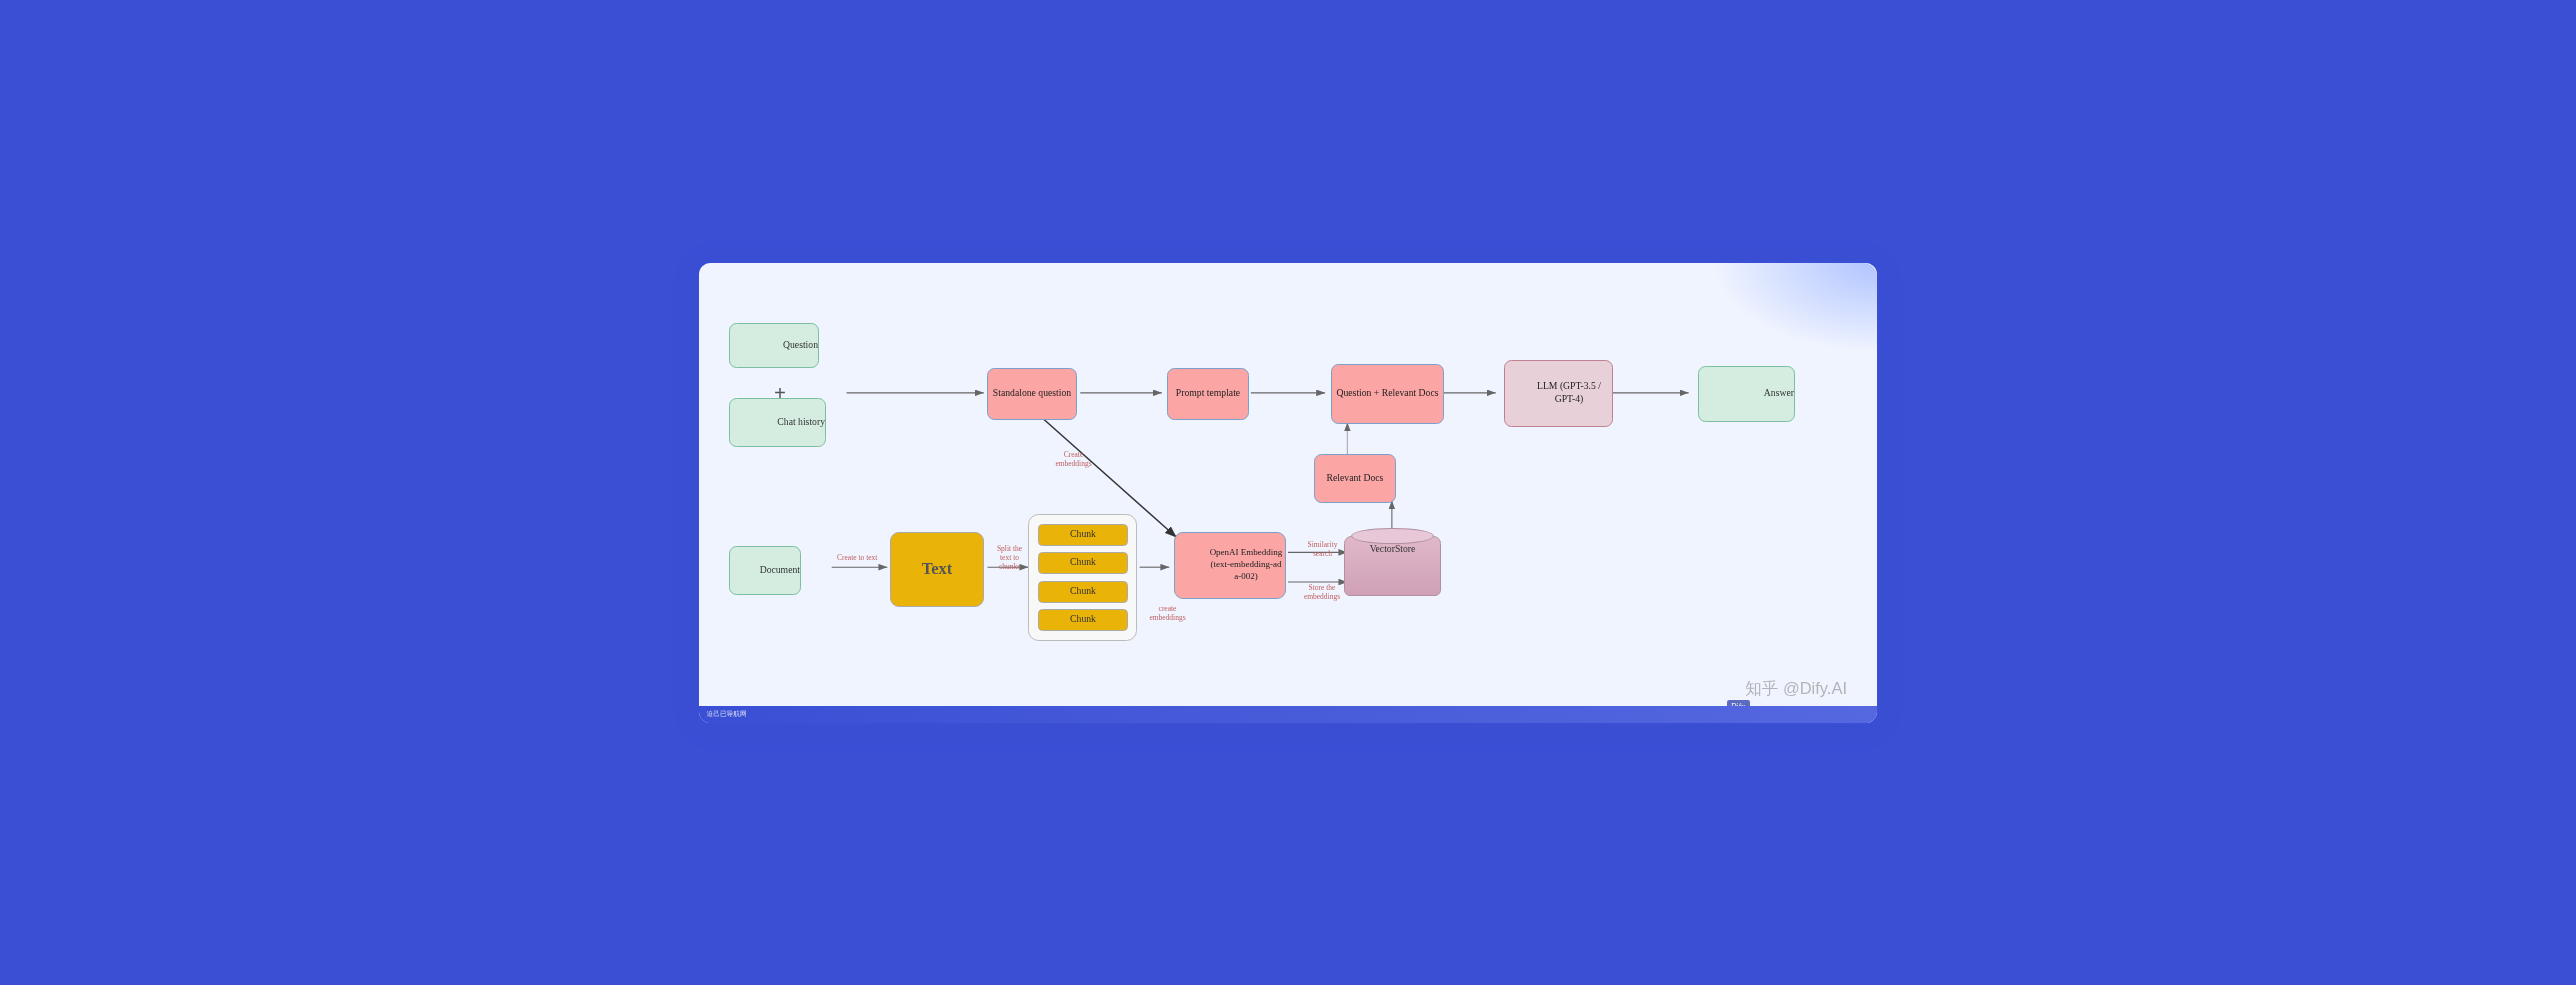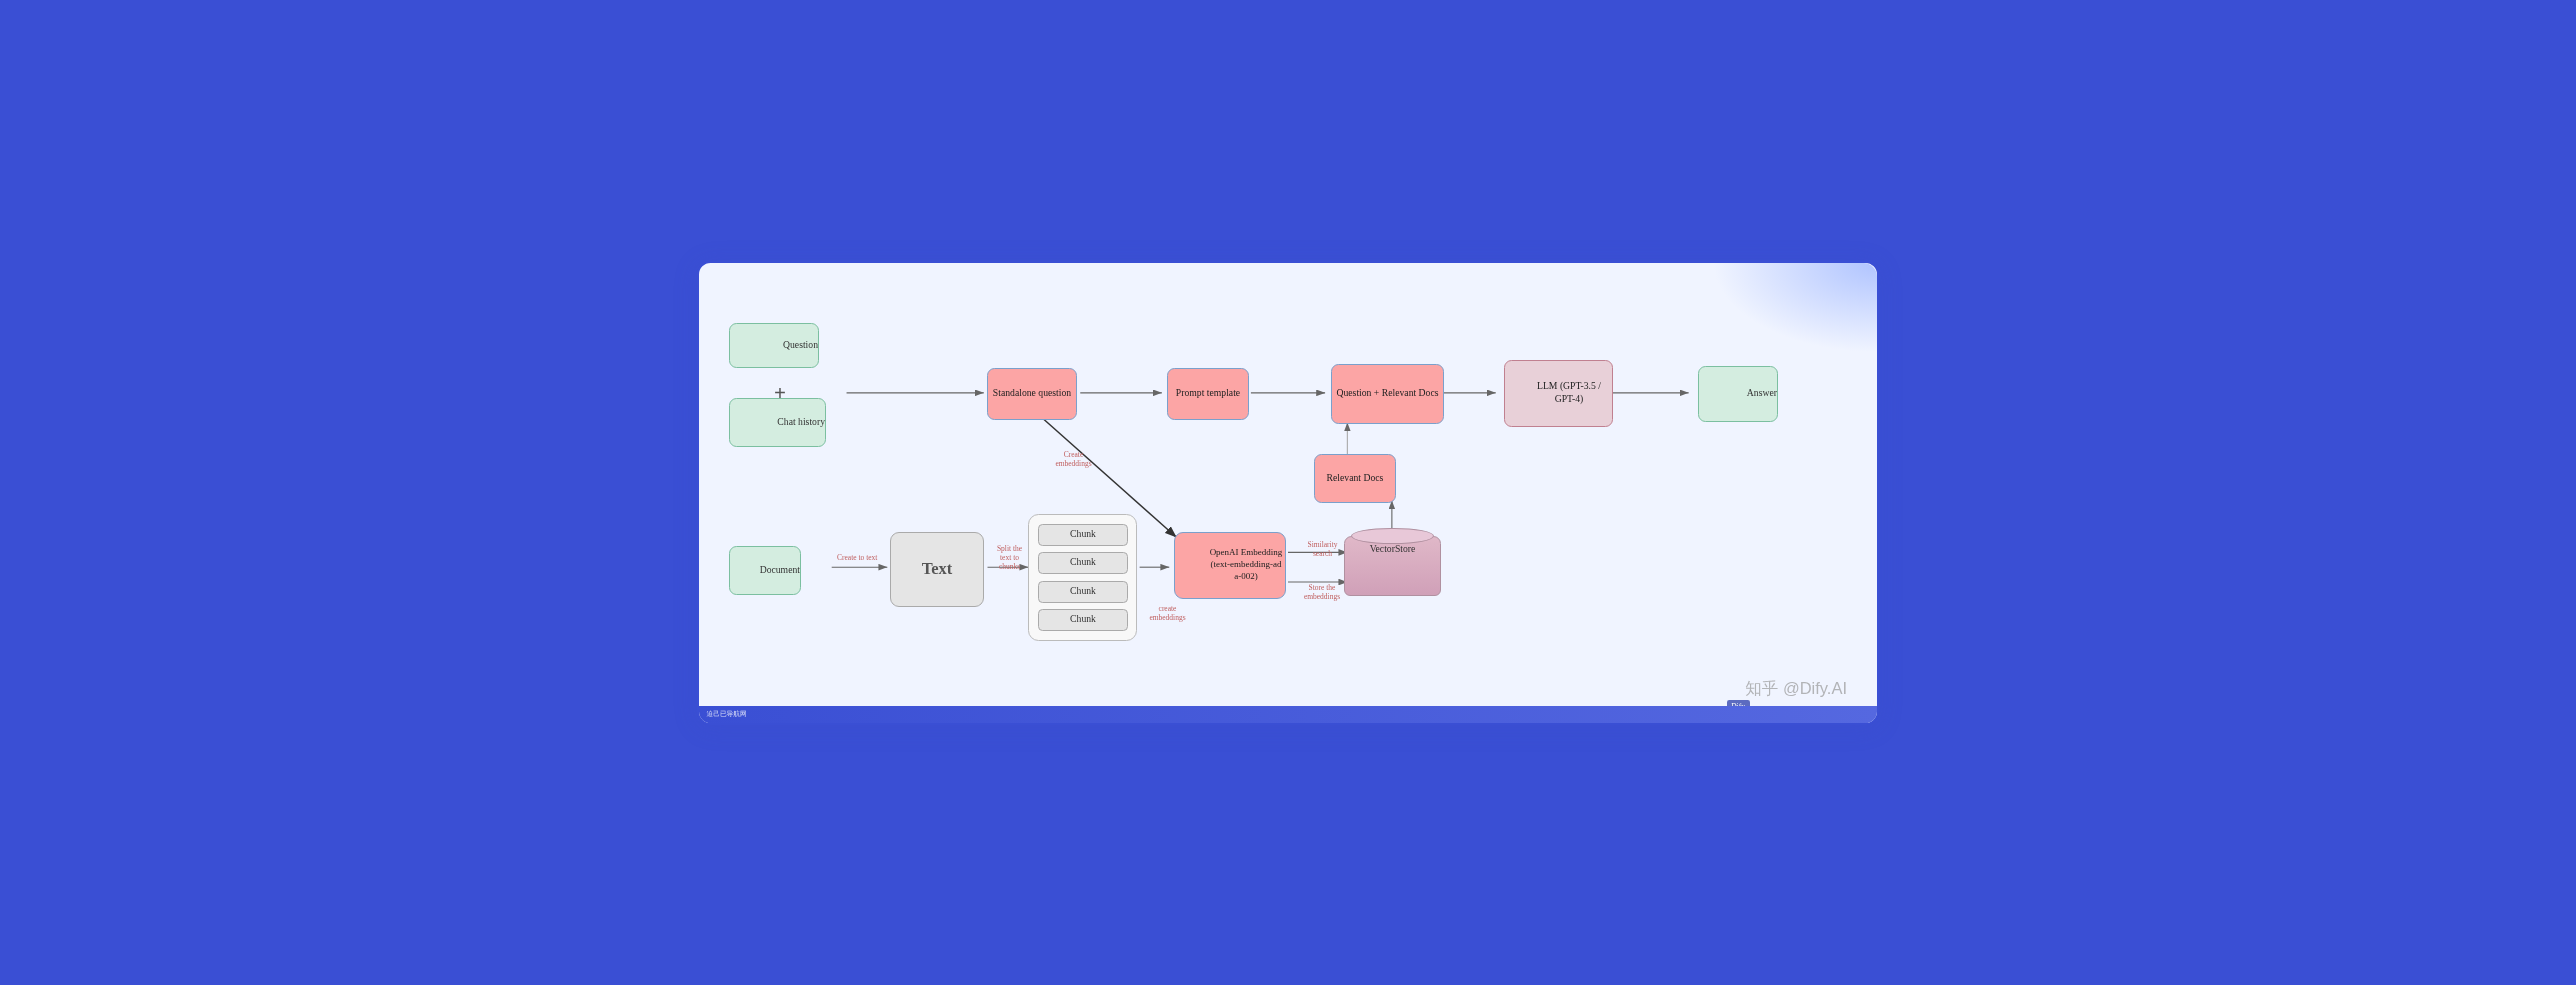--- a/index.html
+++ b/index.html
@@ -54,21 +54,21 @@
       border: 1.5px solid #7aa0cc;
       color: #222;
     }
     .node-pink {
       background: #e8d0d8;
       border: 1.5px solid #c08090;
       color: #222;
       padding-left: 21px;
     }
     .node-white {
-      background: #e5e5e5;
+      background: #eab308;
       border: 1.5px solid #aaa;
       color: #333;
     }
     .node-text-large {
       font-size: 16.5px;
       font-weight: bold;
       color: #555;
     }
     
     .arrows-svg {
@@ -198,21 +198,21 @@
   <div class="node node-blue" style="left:632px; top:101px; width:113px; height:60px;">
     <span>Question
 + Relevant Docs</span>
   </div>
 
   <div class="node node-pink" style="left:805px; top:97px; width:109px; height:67px;">
     <span>LLM
 (GPT-3.5 / GPT-4)</span>
   </div>
 
-  <div class="node node-green" style="left:999px; top:103px; width:80px; height:56px;">
+  <div class="node node-green" style="left:999px; top:103px; width:97px; height:56px;">
     <span>Answer</span>
   </div>
 
   <div class="node node-blue" style="left:615px; top:191px; width:82px; height:49px;">
     <span>Relevant
 Docs</span>
   </div>
 
   <div class="node node-green" style="left:30px; top:283px; width:72px; height:49px;">
     <span>Document</span>

